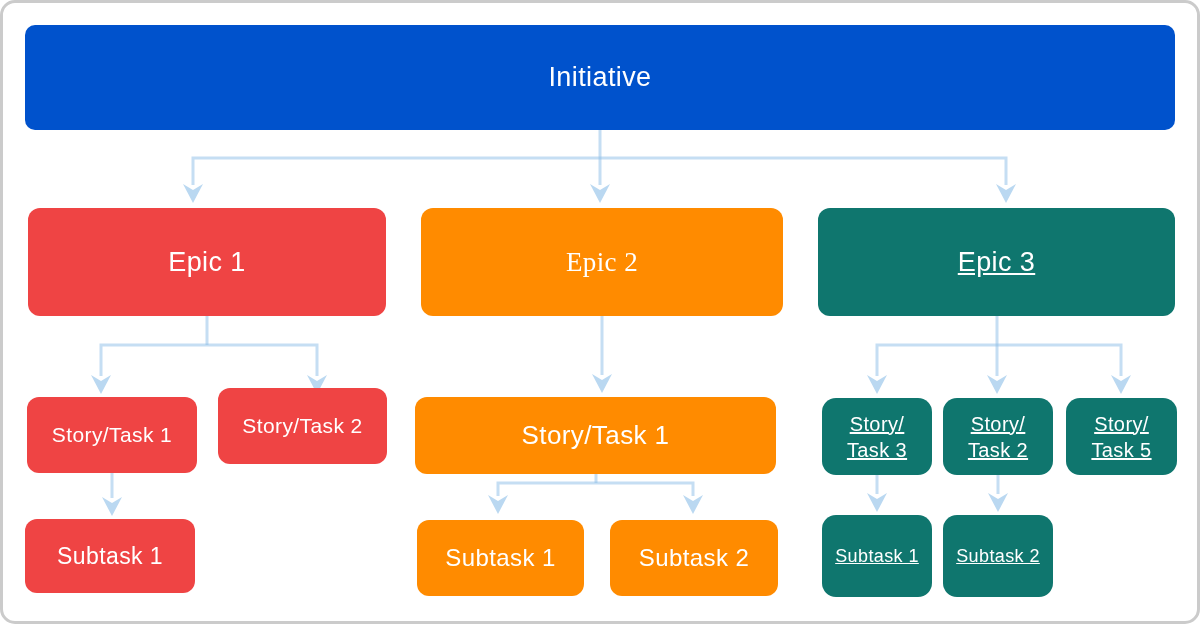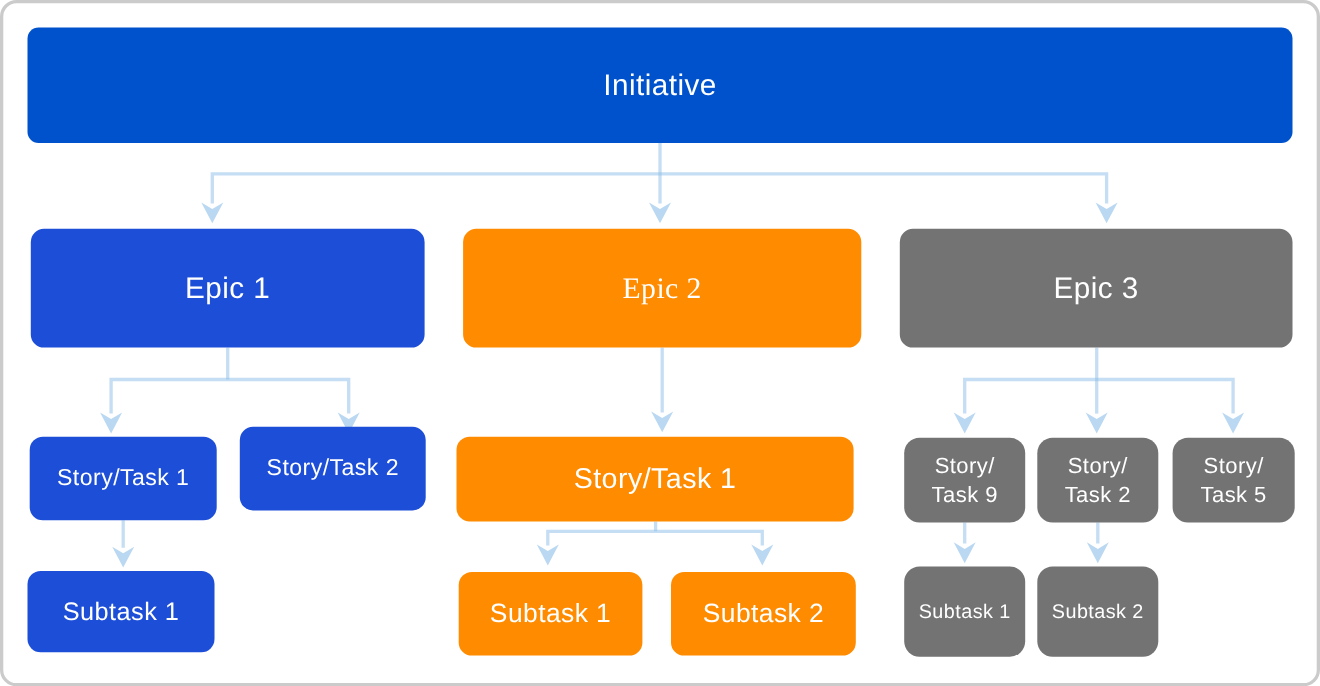--- a/index.html
+++ b/index.html
@@ -24,23 +24,23 @@
   .node{
     position:absolute;
     display:flex;align-items:center;justify-content:center;
     flex-direction:column;
     color:#ffffff;
     text-align:center;
     letter-spacing:0.4px;
     box-sizing:border-box;
   }
   .blue  {background:#0052CC;}
-  .cyan  {background:#1d4ed8;}
+  .cyan  {background:#ef4444;}
   .orange{background:#FF8B00;}
-  .purple{background:#737373;}
+  .purple{background:#0f766e;text-decoration:underline;}
 
   .initiative{left:25px;top:25px;width:1150px;height:105px;border-radius:10px;font-size:27px;}
   .epic1{left:28px; top:208px;width:358px;height:108px;border-radius:12px;font-size:27px;}
   .epic2{left:421px;top:208px;width:362px;height:108px;border-radius:12px;font-size:27px;font-family:Liberation Serif, serif;}
   .epic3{left:818px;top:208px;width:357px;height:108px;border-radius:12px;font-size:27px;}
 
   .e1s1{left:27px; top:397px;width:170px;height:76px;border-radius:12px;font-size:21px;}
   .e1s2{left:218px;top:388px;width:169px;height:76px;border-radius:12px;font-size:21px;}
   .e2s1{left:415px;top:397px;width:361px;height:77px;border-radius:12px;font-size:26px;}
   .e3s1{left:822px; top:398px;width:110px;height:77px;border-radius:14px;font-size:20px;line-height:26px;}
@@ -117,21 +117,21 @@
     <span>Story/Task 1</span>
   </div>
   <div class="node cyan e1s2">
     <span>Story/Task 2</span>
   </div>
   <div class="node orange e2s1">
     <span>Story/Task 1</span>
   </div>
   <div class="node purple e3s1">
     <span>Story/</span>
-    <span>Task 9</span>
+    <span>Task 3</span>
   </div>
   <div class="node purple e3s2">
     <span>Story/</span>
     <span>Task 2</span>
   </div>
   <div class="node purple e3s3">
     <span>Story/</span>
     <span>Task 5</span>
   </div>
 

